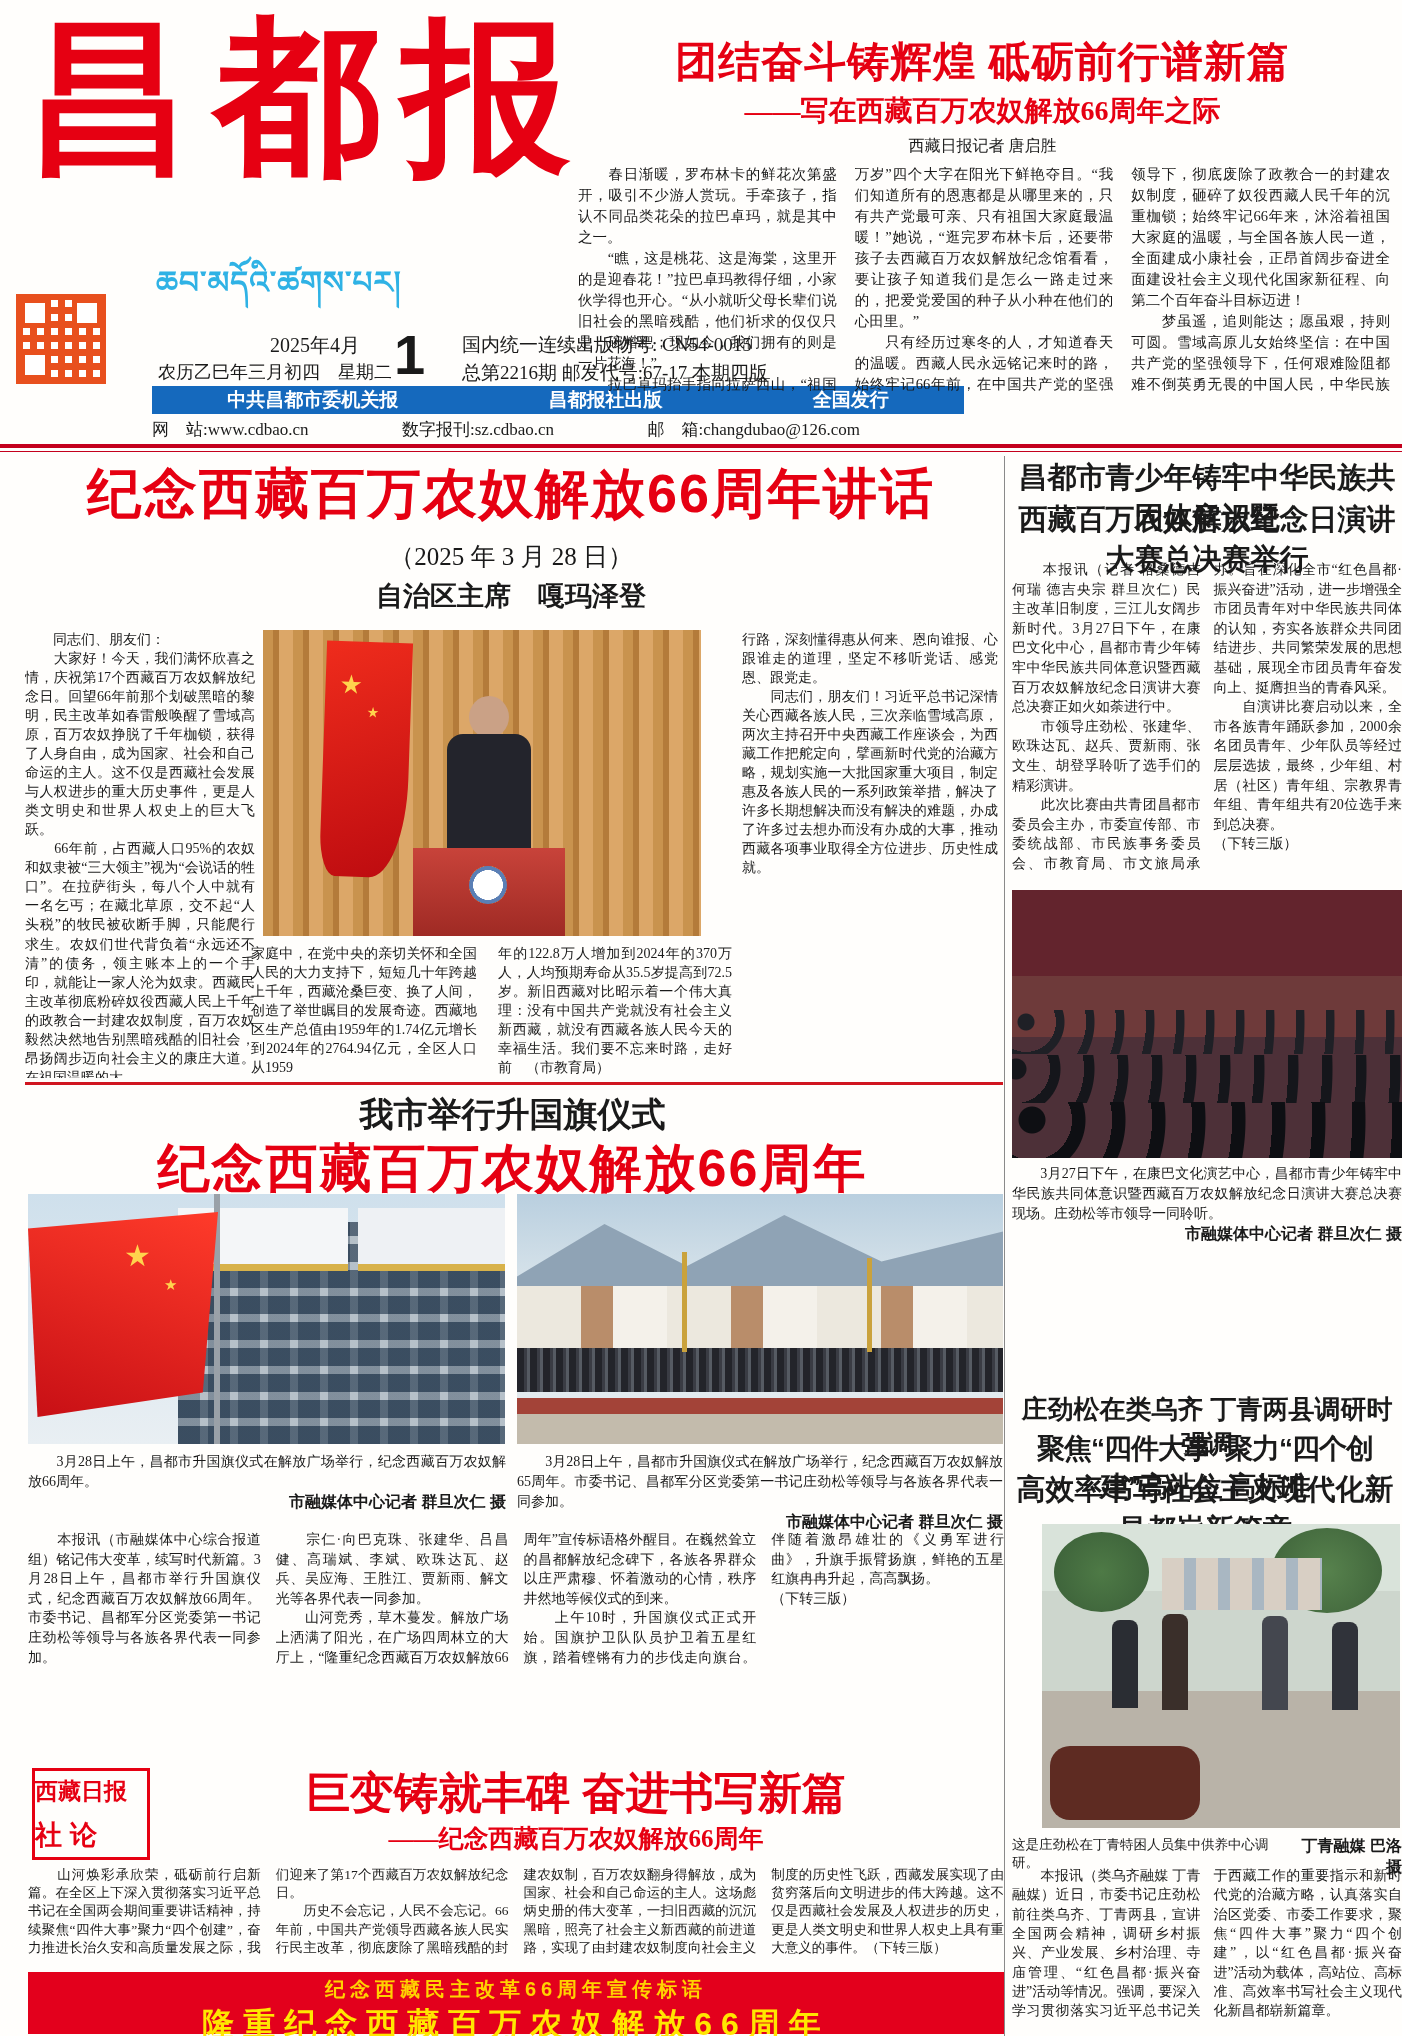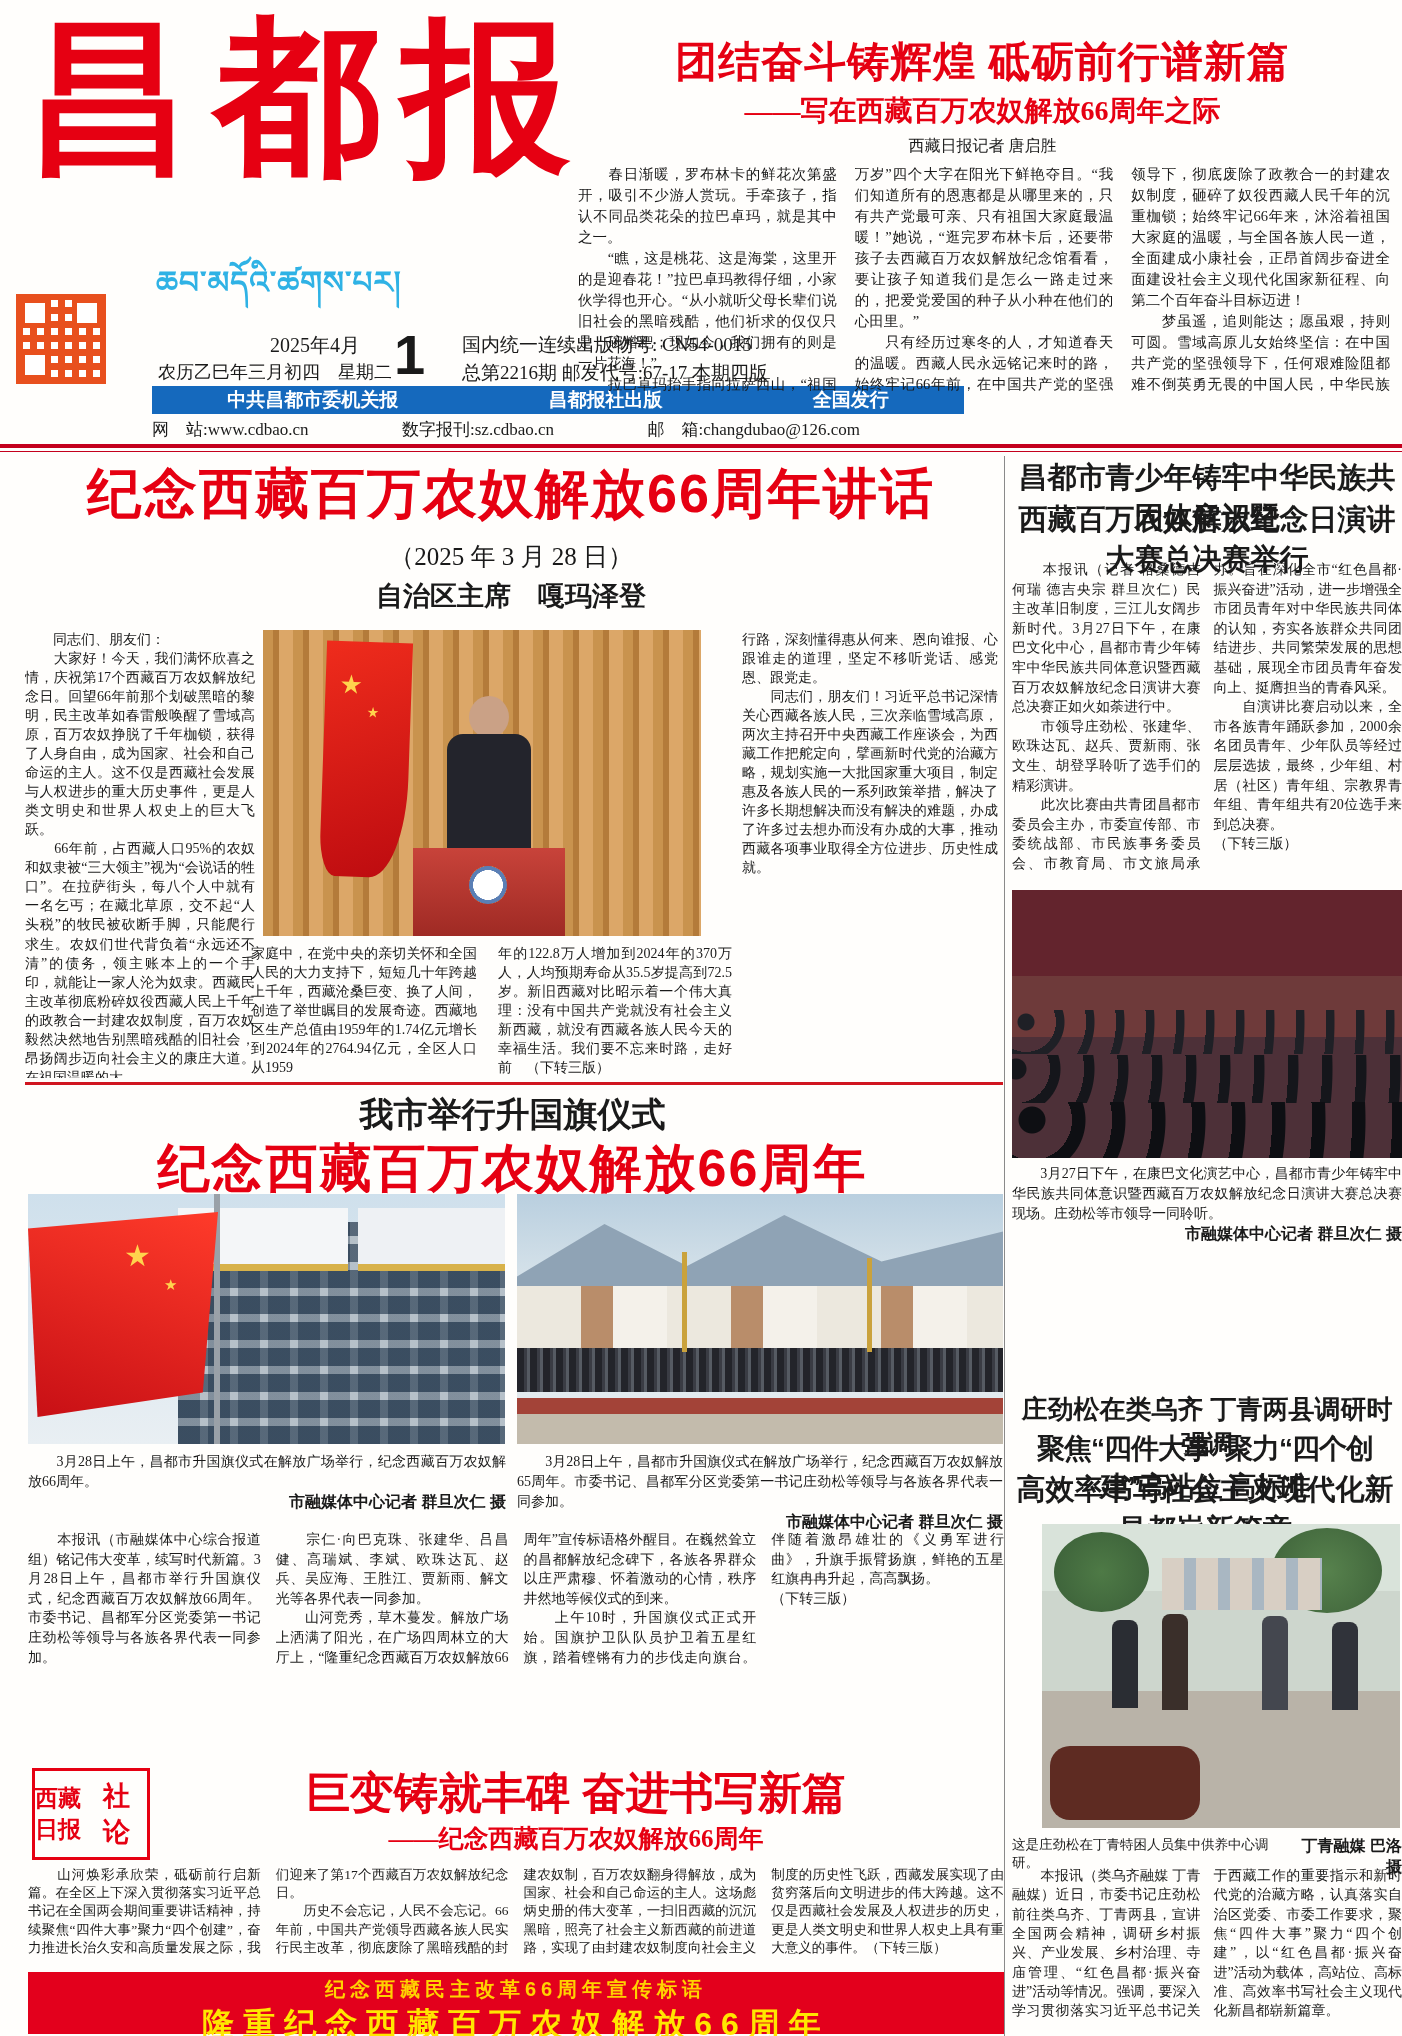--- a/index.html
+++ b/index.html
@@ -72,21 +72,21 @@
   .fl-rule{left:25px;top:1082px;width:978px;height:3px;background:#d0151f;}
   .fl-k{left:20px;top:1092px;width:985px;font-size:34px;font-weight:900;font-family:"Liberation Sans",sans-serif;}
   .fl-h{left:20px;top:1134px;width:985px;font-size:52px;font-weight:900;letter-spacing:2px;
         font-family:"Liberation Sans",sans-serif;}
   .fl-capL{left:28px;top:1452px;width:478px;}
   .fl-capR{left:517px;top:1452px;width:486px;}
   .fl-body{left:28px;top:1530px;width:976px;height:218px;column-count:4;column-gap:15px;
            font-size:14px;line-height:1.4;}
   
   .ed-box{left:32px;top:1768px;width:112px;height:86px;border:3px solid #e60012;display:flex;
-          flex-direction:row;align-items:center;justify-content:center;gap:10px;}
+          flex-direction:column;align-items:flex-start;justify-content:center;gap:10px;}
   .ed-box .l1{color:#e60012;font-size:23px;font-weight:bold;}
   .ed-box .l2{color:#e60012;font-size:27px;font-weight:900;letter-spacing:8px;}
   .ed-h{left:150px;top:1764px;width:852px;font-size:44px;font-weight:900;font-family:"Liberation Sans",sans-serif;}
   .ed-s{left:150px;top:1822px;width:852px;font-size:25px;font-weight:bold;}
   .ed-body{left:28px;top:1866px;width:976px;height:100px;column-count:4;column-gap:15px;
            font-size:13.5px;line-height:1.35;}
   
   .banner{left:28px;top:1972px;width:976px;height:62px;background:#e3001c;text-align:center;}
   .bn1{margin-top:4px;font-size:20px;font-weight:bold;color:#ffd200;letter-spacing:5px;
        font-family:"Liberation Sans",sans-serif;}
@@ -149,21 +149,21 @@
       <span style="position:absolute;left:14px;top:28px;color:#ffd34d;font-size:26px;">★</span>
       <span style="position:absolute;left:42px;top:62px;color:#ffd34d;font-size:14px;">★</span>
     </div>
     <div style="position:absolute;left:206px;top:66px;width:40px;height:42px;background:#caa186;border-radius:50%;"></div>
     <div style="position:absolute;left:184px;top:104px;width:84px;height:126px;background:#23242c;border-radius:16px 16px 0 0;"></div>
     <div style="position:absolute;left:150px;top:218px;width:152px;height:88px;background:linear-gradient(#c8433a,#9f2a24);"></div>
     <div style="position:absolute;left:206px;top:236px;width:38px;height:38px;background:radial-gradient(circle,#fff 55%,#5a7fb5 56% 70%,#e0c26a 71%);border-radius:50%;"></div>
   </div>
 
   <div class="abs sp-col jtext" style="left:251px;top:944px;width:226px;height:134px;">家庭中，在党中央的亲切关怀和全国人民的大力支持下，短短几十年跨越上千年，西藏沧桑巨变、换了人间，创造了举世瞩目的发展奇迹。西藏地区生产总值由1959年的1.74亿元增长到2024年的2764.94亿元，全区人口从1959</div>
-  <div class="abs sp-col jtext" style="left:498px;top:944px;width:234px;height:134px;">年的122.8万人增加到2024年的370万人，人均预期寿命从35.5岁提高到72.5岁。新旧西藏对比昭示着一个伟大真理：没有中国共产党就没有社会主义新西藏，就没有西藏各族人民今天的幸福生活。我们要不忘来时路，走好前　（下转三版）</div>
+  <div class="abs sp-col jtext" style="left:498px;top:944px;width:234px;height:134px;">年的122.8万人增加到2024年的370万人，人均预期寿命从35.5岁提高到72.5岁。新旧西藏对比昭示着一个伟大真理：没有中国共产党就没有社会主义新西藏，就没有西藏各族人民今天的幸福生活。我们要不忘来时路，走好前　（市教育局）</div>
   <div class="abs sp-col jtext" style="left:742px;top:630px;width:256px;height:448px;">行路，深刻懂得惠从何来、恩向谁报、心跟谁走的道理，坚定不移听党话、感党恩、跟党走。
 　　同志们，朋友们！习近平总书记深情关心西藏各族人民，三次亲临雪域高原，两次主持召开中央西藏工作座谈会，为西藏工作把舵定向，擘画新时代党的治藏方略，规划实施一大批国家重大项目，制定惠及各族人民的一系列政策举措，解决了许多长期想解决而没有解决的难题，办成了许多过去想办而没有办成的大事，推动西藏各项事业取得全方位进步、历史性成就。</div>
 
   <div class="abs vline"></div>
 
   <div class="abs ct-h center" style="top:458px;">昌都市青少年铸牢中华民族共同体意识暨</div>
   <div class="abs ct-h center" style="top:500px;">西藏百万农奴解放纪念日演讲大赛总决赛举行</div>
   <div class="abs ct-body jtext">　　本报讯（记者 格桑德吉 何瑞 德吉央宗 群旦次仁）民主改革旧制度，三江儿女阔步新时代。3月27日下午，在康巴文化中心，昌都市青少年铸牢中华民族共同体意识暨西藏百万农奴解放纪念日演讲大赛总决赛正如火如荼进行中。
 　　市领导庄劲松、张建华、欧珠达瓦、赵兵、贾新雨、张文生、胡登孚聆听了选手们的精彩演讲。
 　　此次比赛由共青团昌都市委员会主办，市委宣传部、市委统战部、市民族事务委员会、市教育局、市文旅局承办。旨在深化全市“红色昌都·振兴奋进”活动，进一步增强全市团员青年对中华民族共同体的认知，夯实各族群众共同团结进步、共同繁荣发展的思想基础，展现全市团员青年奋发向上、挺膺担当的青春风采。

